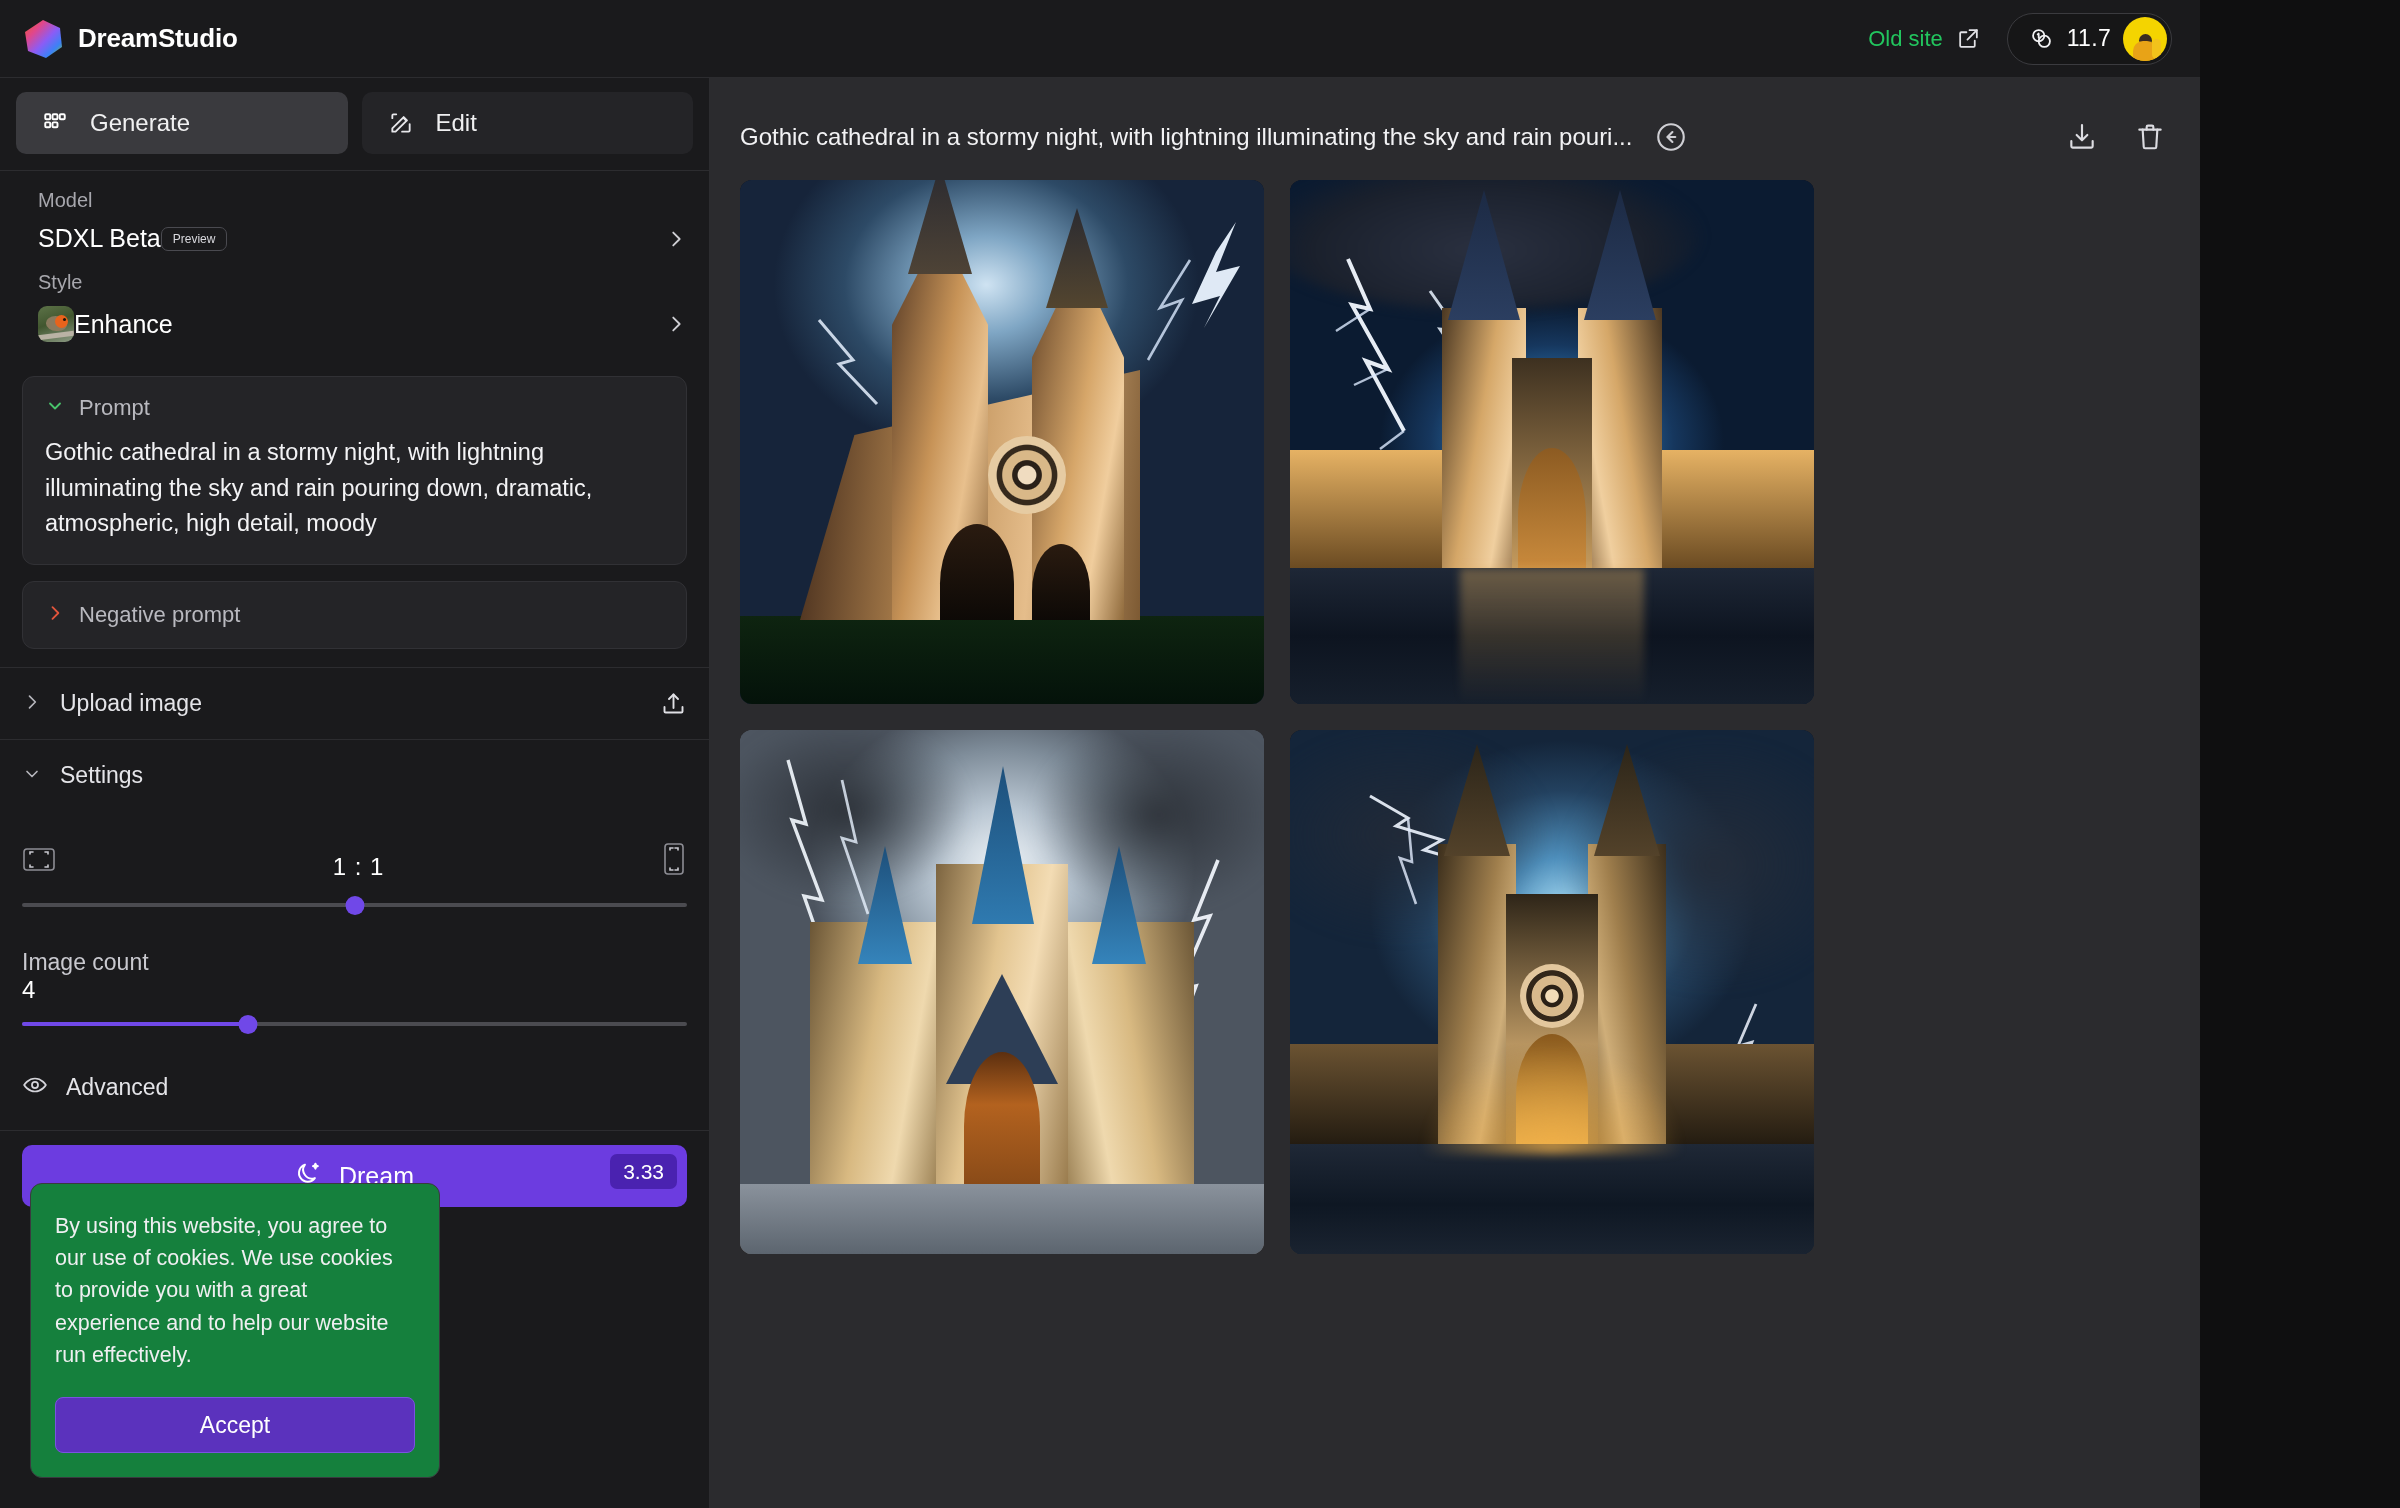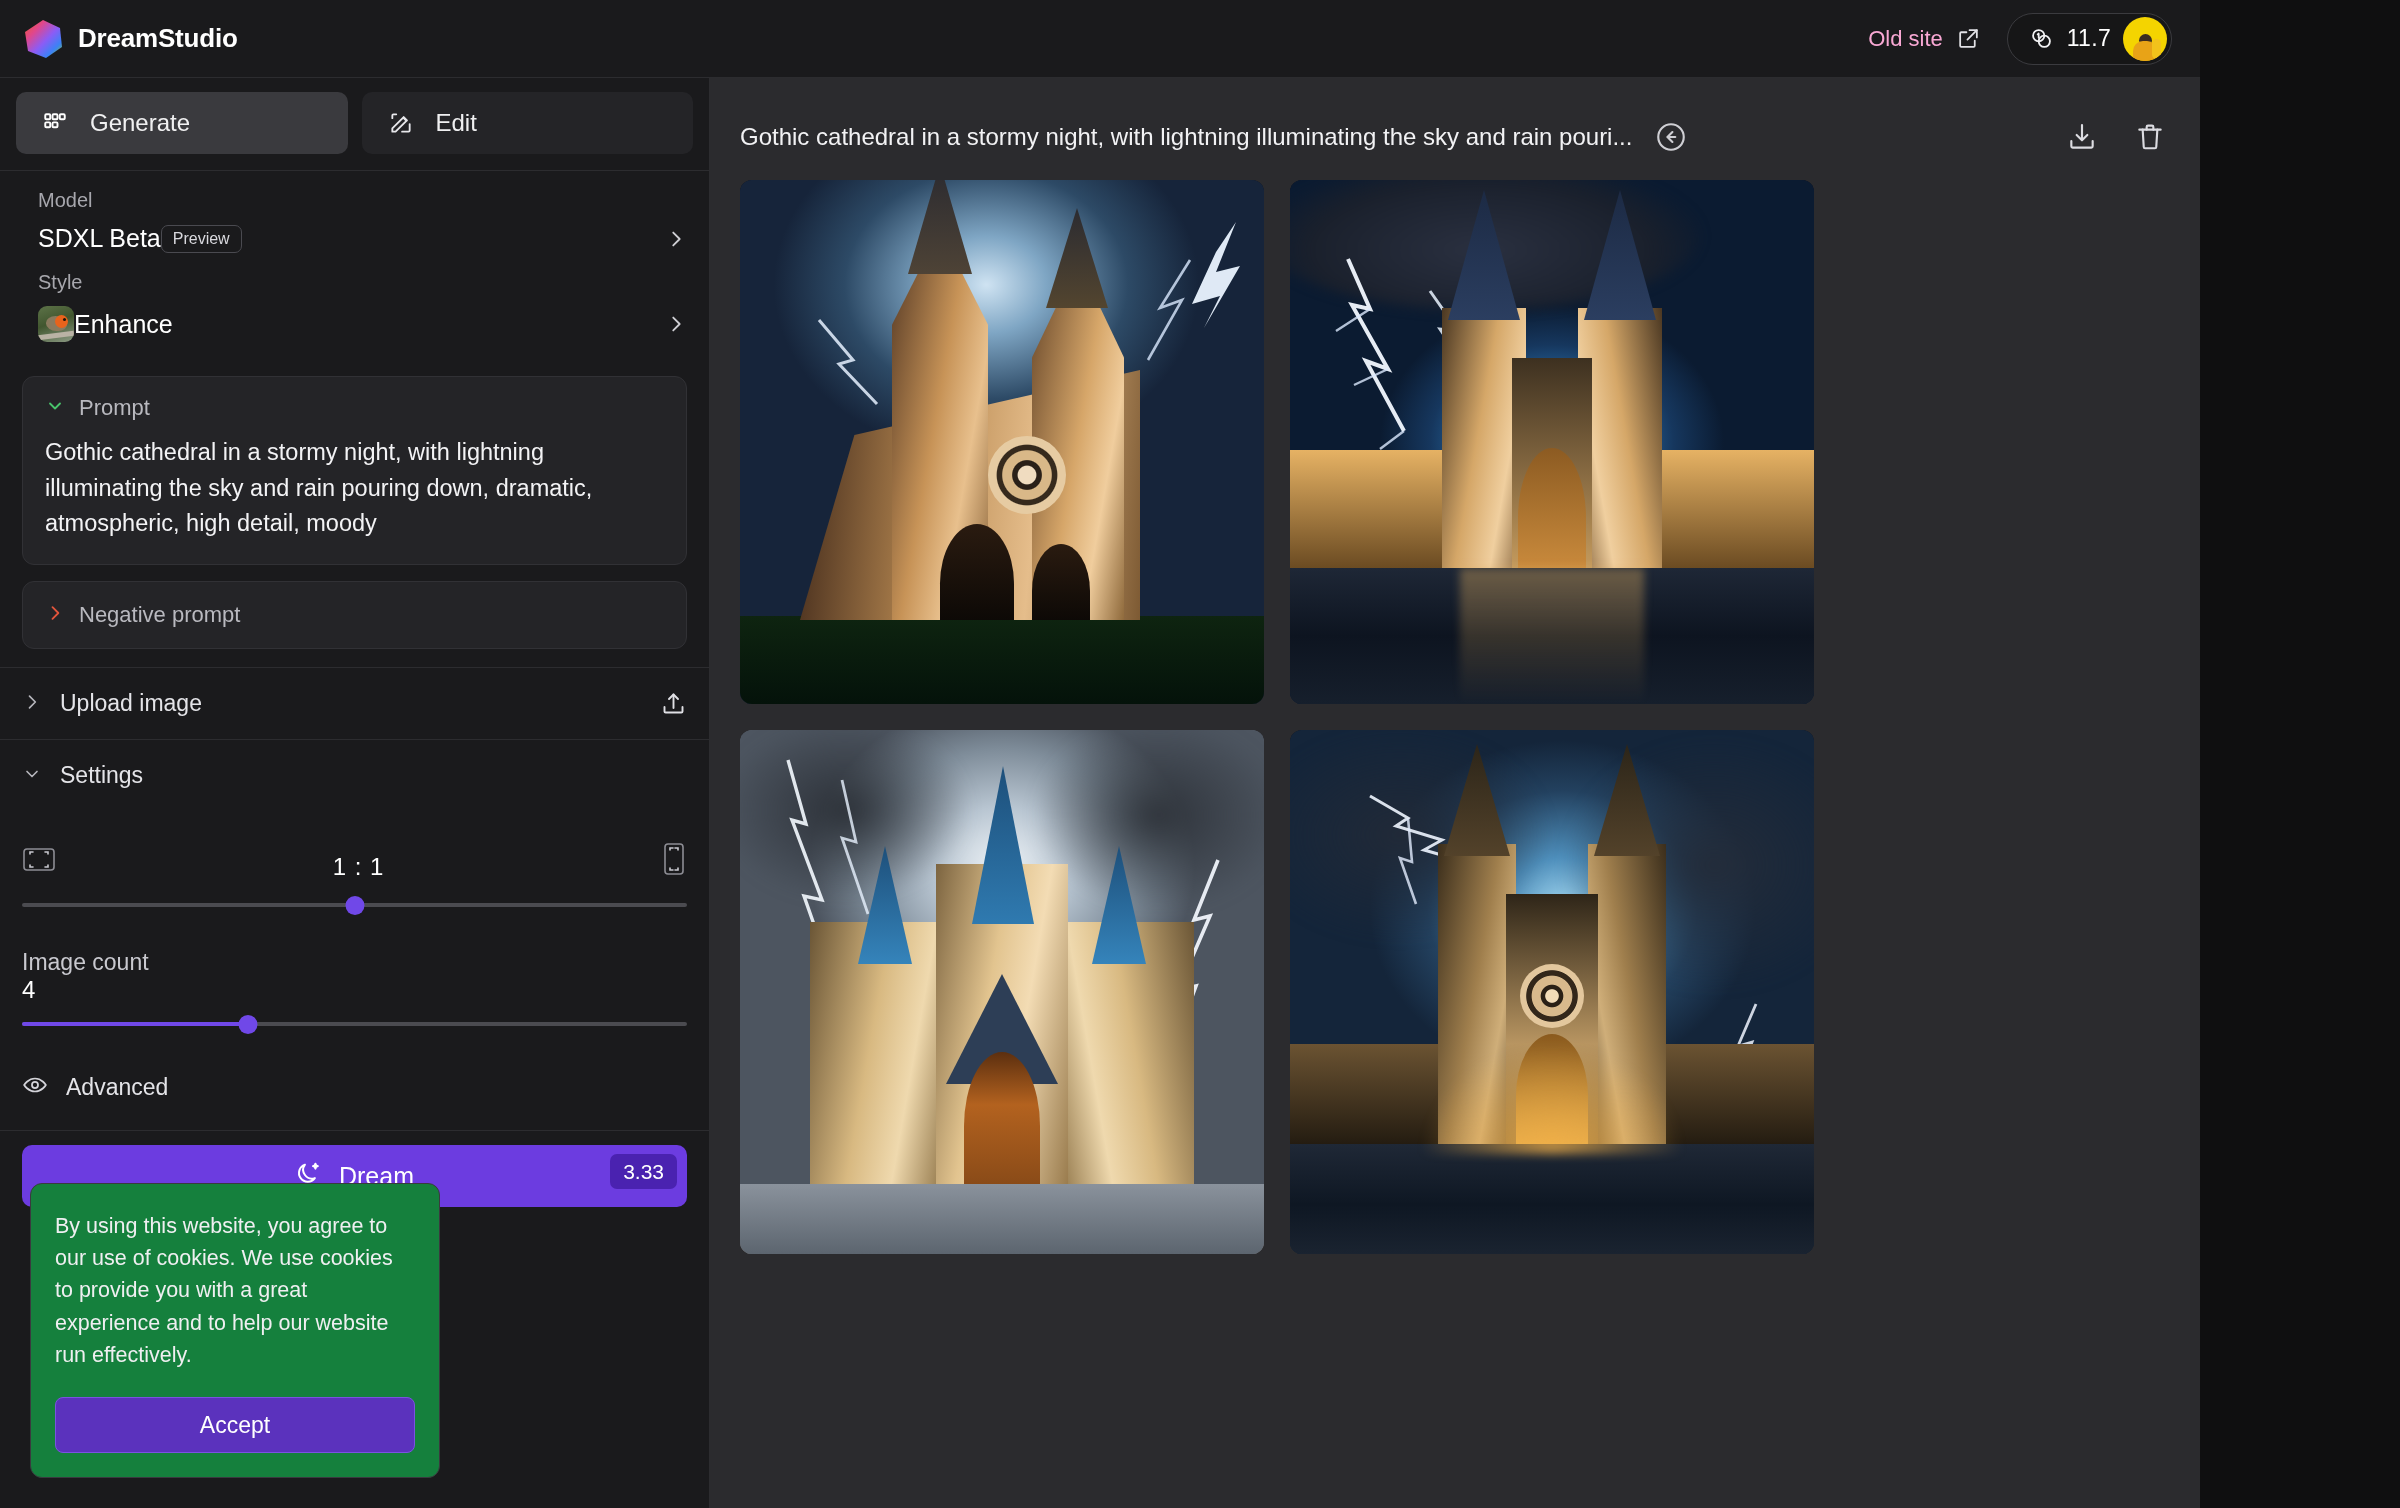--- a/index.html
+++ b/index.html
@@ -16,21 +16,21 @@
     height: 78px; flex: 0 0 78px;
     background: #1a1a1c;
     display: flex; align-items: center;
     padding: 0 28px 0 22px;
     border-bottom: 1px solid #2c2c2f;
   }
   .brand { display: flex; align-items: center; gap: 14px; }
   .logo-hex { width: 42px; height: 42px; display:block; }
   .brand-name { color: #fff; font-size: 26px; font-weight: bold; letter-spacing: -0.2px; }
   .topbar-right { margin-left: auto; display: flex; align-items: center; gap: 26px; }
-  .oldsite { display: flex; align-items: flex-start; gap: 13px; color: #f9a8d4; font-size: 22px; cursor: pointer; }
+  .oldsite { display: flex; align-items: flex-start; gap: 13px; color: #22c55e; font-size: 22px; cursor: pointer; }
   .credits-pill {
     display: flex; align-items: center; gap: 12px;
     border: 1px solid #3b3b3f; border-radius: 999px;
     height: 52px; padding: 0 4px 0 20px;
     background: #161617; cursor: pointer;
   }
   .credits-val { color: #fff; font-size: 23px; letter-spacing: 0.3px; }
   .avatar {
     width: 44px; height: 44px; border-radius: 50%;
     background:
@@ -66,21 +66,21 @@
 
   .section { padding: 18px 22px 6px 38px; }
   .field-label { color: #a7a7ad; font-size: 20px; margin-bottom: 8px; }
   .field-row {
     display: flex; align-items: center; 
     padding: 4px 0 18px 0; cursor: pointer;
   }
   .field-value { color: #fff; font-size: 25px; }
   .badge-preview {
     border: 1px solid #4a4a50; border-radius: 7px;
-    color: #d9d9de; font-size: 16px; padding: 5px 11px; line-height: 1;
+    color: #d9d9de; font-size: 12px; padding: 5px 11px; line-height: 1;
   }
   .chev-right { margin-left: auto; color: #cfcfd4; display: flex; }
   .style-thumb {
     width: 36px; height: 36px; border-radius: 9px; flex: 0 0 36px;
     background: linear-gradient(160deg,#5d7348 0%,#41562f 45%,#8d9b85 100%);
     position: relative; overflow: hidden;
   }
   .style-thumb .bird-body { position:absolute; left:8px; top:10px; width:21px; height:15px; border-radius:50% 60% 45% 55%; background:#8a7a5e; }
   .style-thumb .bird-breast { position:absolute; left:17px; top:9px; width:13px; height:13px; border-radius:50%; background:#e8631c; }
   .style-thumb .bird-eye { position:absolute; left:25px; top:12px; width:3px; height:3px; border-radius:50%; background:#1b1207; }

